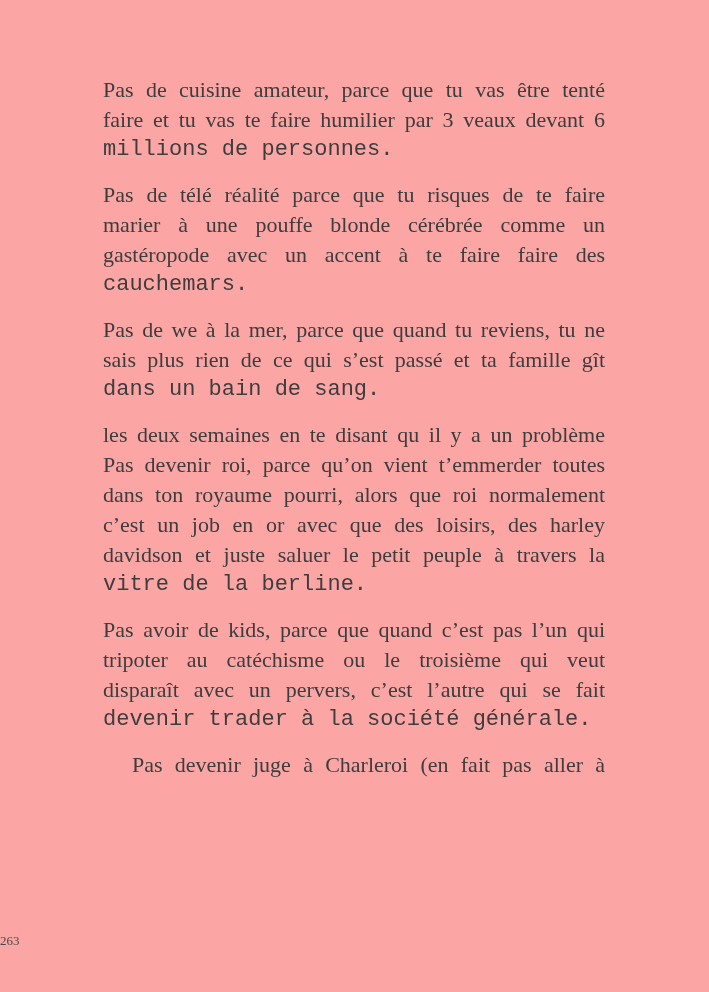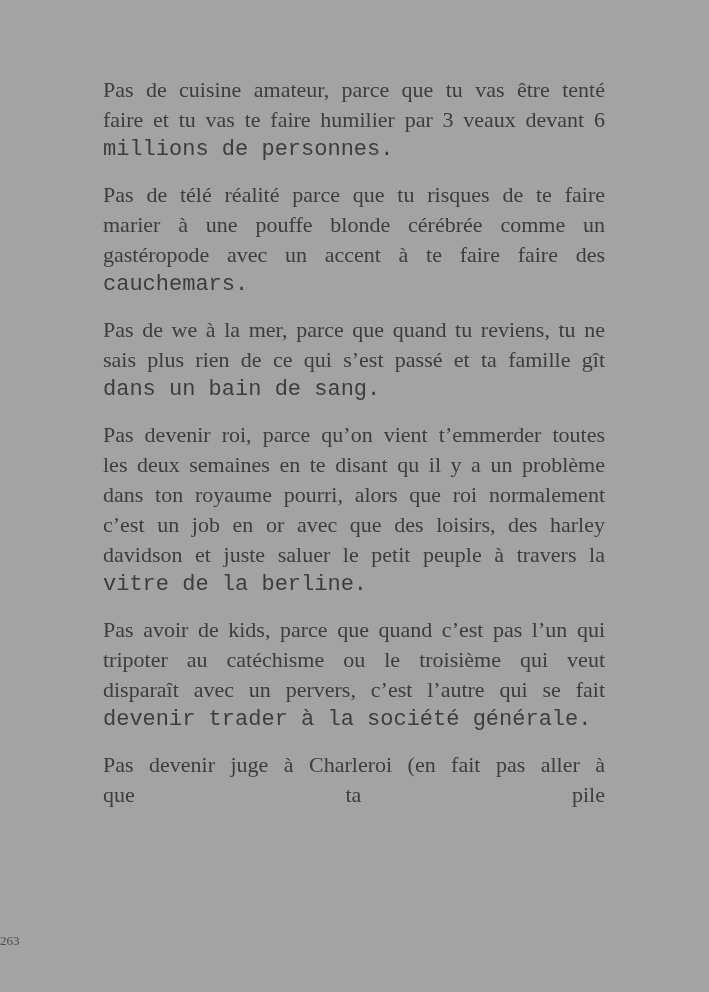--- a/index.html
+++ b/index.html
@@ -4,38 +4,39 @@
 <style>
   html, body {
     margin: 0;
     padding: 0;
     background: #ffffff;
   }
   .page {
     position: relative;
     width: 709px;
     height: 992px;
-    background: #a3a3a3;
+    background: #fca5a5;
     font-family: "Liberation Serif", "DejaVu Serif", serif;
     overflow: hidden;
   }
   .text-column {
     position: absolute;
     left: 103px;
     top: 75px;
     width: 502px;
     color: #3d3d3d;
     font-size: 22px;
     line-height: 30px;
   }
   .paragraph {
     margin: 0 0 15px 0;
   }
   .paragraph.extra-gap {
     margin-top: 8px;
+    margin-left: 29px;
   }
   .line {
     text-align: justify;
     text-align-last: justify;
     white-space: normal;
   }
   .line.para-end {
     text-align-last: left;
     font-family: Liberation Mono, monospace;
   }
@@ -70,37 +71,36 @@
       <div class="line para-end">cauchemars.</div>
     </div>
 
     <div class="paragraph">
       <div class="line">Pas de we à la mer, parce que quand tu reviens, tu ne</div>
       <div class="line">sais plus rien de ce qui s’est passé et ta famille gît</div>
       <div class="line para-end">dans un bain de sang.</div>
     </div>
 
     <div class="paragraph">
+      <div class="line">les deux semaines en te disant qu il y a un problème</div>
       <div class="line">Pas devenir roi, parce qu’on vient t’emmerder toutes</div>
-      <div class="line">les deux semaines en te disant qu il y a un problème</div>
       <div class="line">dans ton royaume pourri, alors que roi normalement</div>
       <div class="line">c’est un job en or avec que des loisirs, des harley</div>
       <div class="line">davidson et juste saluer le petit peuple à travers la</div>
       <div class="line para-end">vitre de la berline.</div>
     </div>
 
     <div class="paragraph">
       <div class="line">Pas avoir de kids, parce que quand c’est pas l’un qui</div>
       <div class="line">tripoter au catéchisme ou le troisième qui veut</div>
       <div class="line">disparaît avec un pervers, c’est l’autre qui se fait</div>
       <div class="line para-end">devenir trader à la société générale.</div>
     </div>
 
     <div class="paragraph extra-gap">
       <div class="line">Pas devenir juge à Charleroi (en fait pas aller à</div>
-      <div class="line">que ta pile</div>
     </div>
 
   </div>
 
   <div class="footer">263</div>
 
 </div>
 
 </body></html>

